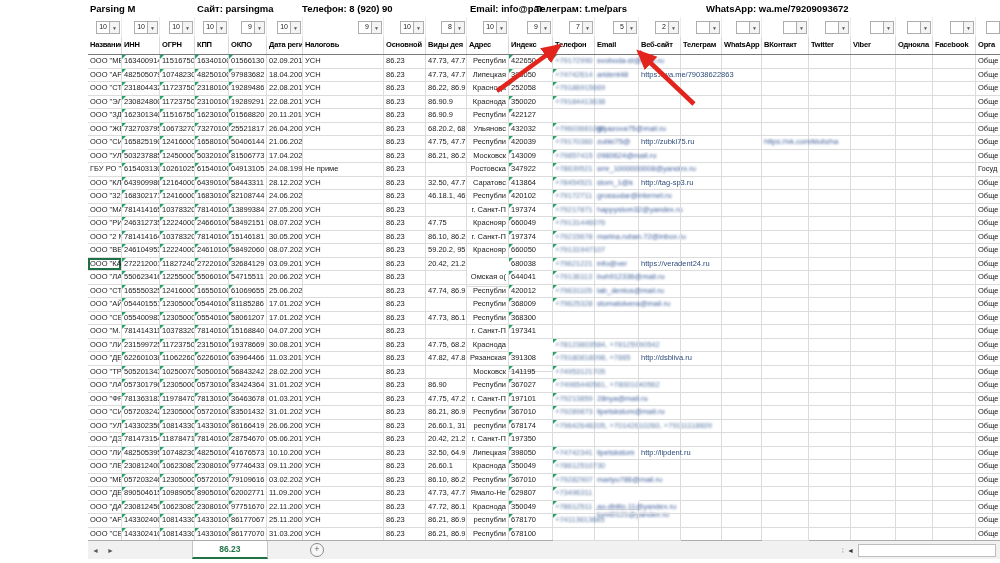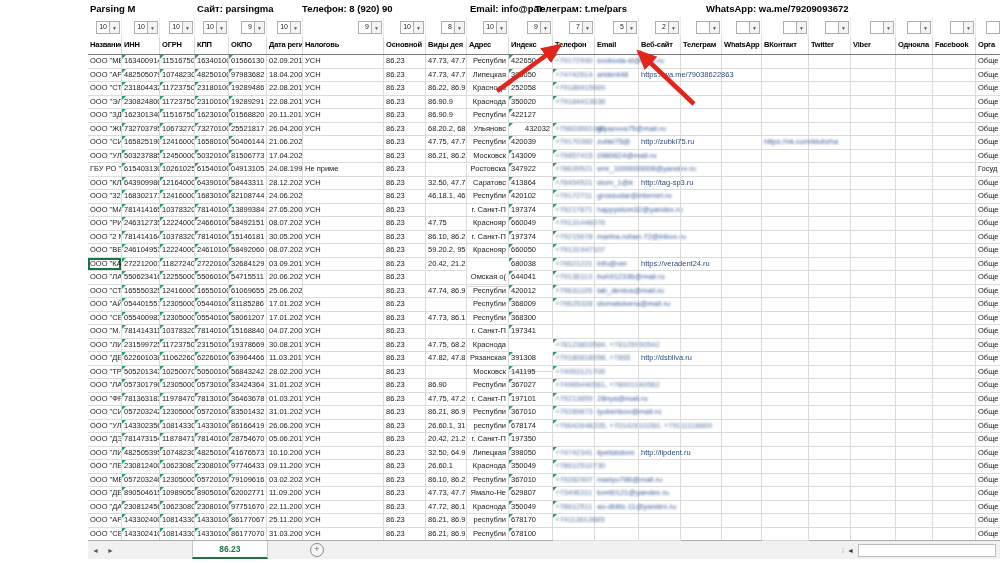--- a/index.html
+++ b/index.html
@@ -345,21 +345,21 @@
           <div class="dcell" style="width: 34px;"><span>ООО "ЖЕМ</span></div>
           <div class="dcell tri" style="width: 38px;"><span>732703795</span></div>
           <div class="dcell tri" style="width: 35px;"><span>106732702</span></div>
           <div class="dcell tri" style="width: 34px;"><span>732701001</span></div>
           <div class="dcell tri" style="width: 38px;"><span>25521817</span></div>
           <div class="dcell" style="width: 36px;"><span>26.04.2006</span></div>
           <div class="dcell" style="width: 81px;"><span>УСН</span></div>
           <div class="dcell" style="width: 42px;"><span>86.23</span></div>
           <div class="dcell" style="width: 41px;"><span>68.20.2, 68</span></div>
           <div class="dcell al-r" style="width: 42px;"><span>Ульяновс</span></div>
-          <div class="dcell tri" style="width: 44px; text-align: right;"><span>432032</span></div>
+          <div class="dcell tri" style="width: 44px;"><span>432032</span></div>
           <div class="dcell tri c-phone ovis" style="width: 42px;"><span>+79603661080</span></div>
           <div class="dcell c-email ovis" style="width: 44px;"><span>gryazova75@mail.ru</span></div>
           <div class="dcell c-web ovis" style="width: 42px;"></div>
           <div class="dcell" style="width: 41px;"></div>
           <div class="dcell" style="width: 40px;"></div>
           <div class="dcell c-vk ovis" style="width: 47px;"></div>
           <div class="dcell" style="width: 42px;"></div>
           <div class="dcell" style="width: 45px;"></div>
           <div class="dcell" style="width: 37px;"></div>
           <div class="dcell" style="width: 43px;"></div>
@@ -851,21 +851,21 @@
           <div class="dcell tri" style="width: 35px;"><span>123050000</span></div>
           <div class="dcell tri" style="width: 34px;"><span>057201001</span></div>
           <div class="dcell tri" style="width: 38px;"><span>83501432</span></div>
           <div class="dcell" style="width: 36px;"><span>31.01.2023</span></div>
           <div class="dcell" style="width: 81px;"><span>УСН</span></div>
           <div class="dcell" style="width: 42px;"><span>86.23</span></div>
           <div class="dcell" style="width: 41px;"><span>86.21, 86.9</span></div>
           <div class="dcell al-r" style="width: 42px;"><span>Республи</span></div>
           <div class="dcell tri" style="width: 44px;"><span>367010</span></div>
           <div class="dcell tri c-phone ovis" style="width: 42px;"><span>+79289873</span></div>
-          <div class="dcell c-email ovis" style="width: 44px;"><span>lyubertsov@mail.ru</span></div>
+          <div class="dcell c-email ovis" style="width: 44px;"><span>lipetskstom@mail.ru</span></div>
           <div class="dcell c-web ovis" style="width: 42px;"></div>
           <div class="dcell" style="width: 41px;"></div>
           <div class="dcell" style="width: 40px;"></div>
           <div class="dcell c-vk ovis" style="width: 47px;"></div>
           <div class="dcell" style="width: 42px;"></div>
           <div class="dcell" style="width: 45px;"></div>
           <div class="dcell" style="width: 37px;"></div>
           <div class="dcell" style="width: 43px;"></div>
           <div class="dcell" style="width: 36px;"><span>Обще</span></div>
         </div>
@@ -995,21 +995,21 @@
           <div class="dcell tri" style="width: 35px;"><span>109890500</span></div>
           <div class="dcell tri" style="width: 34px;"><span>890501001</span></div>
           <div class="dcell tri" style="width: 38px;"><span>62002771</span></div>
           <div class="dcell" style="width: 36px;"><span>11.09.2009</span></div>
           <div class="dcell" style="width: 81px;"><span>УСН</span></div>
           <div class="dcell" style="width: 42px;"><span>86.23</span></div>
           <div class="dcell" style="width: 41px;"><span>47.73, 47.7</span></div>
           <div class="dcell al-r" style="width: 42px;"><span>Ямало-Не</span></div>
           <div class="dcell tri" style="width: 44px;"><span>629807</span></div>
           <div class="dcell tri c-phone ovis" style="width: 42px;"><span>+73496311</span></div>
-          <div class="dcell c-email ovis" style="width: 44px;"><span>tomt0121@yandex.ru</span></div>
+          <div class="dcell c-email ovis" style="width: 44px; margin-top: 22px;"><span>tomt0121@yandex.ru</span></div>
           <div class="dcell c-web ovis" style="width: 42px;"></div>
           <div class="dcell" style="width: 41px;"></div>
           <div class="dcell" style="width: 40px;"></div>
           <div class="dcell c-vk ovis" style="width: 47px;"></div>
           <div class="dcell" style="width: 42px;"></div>
           <div class="dcell" style="width: 45px;"></div>
           <div class="dcell" style="width: 37px;"></div>
           <div class="dcell" style="width: 43px;"></div>
           <div class="dcell" style="width: 36px;"><span>Обще</span></div>
         </div>

